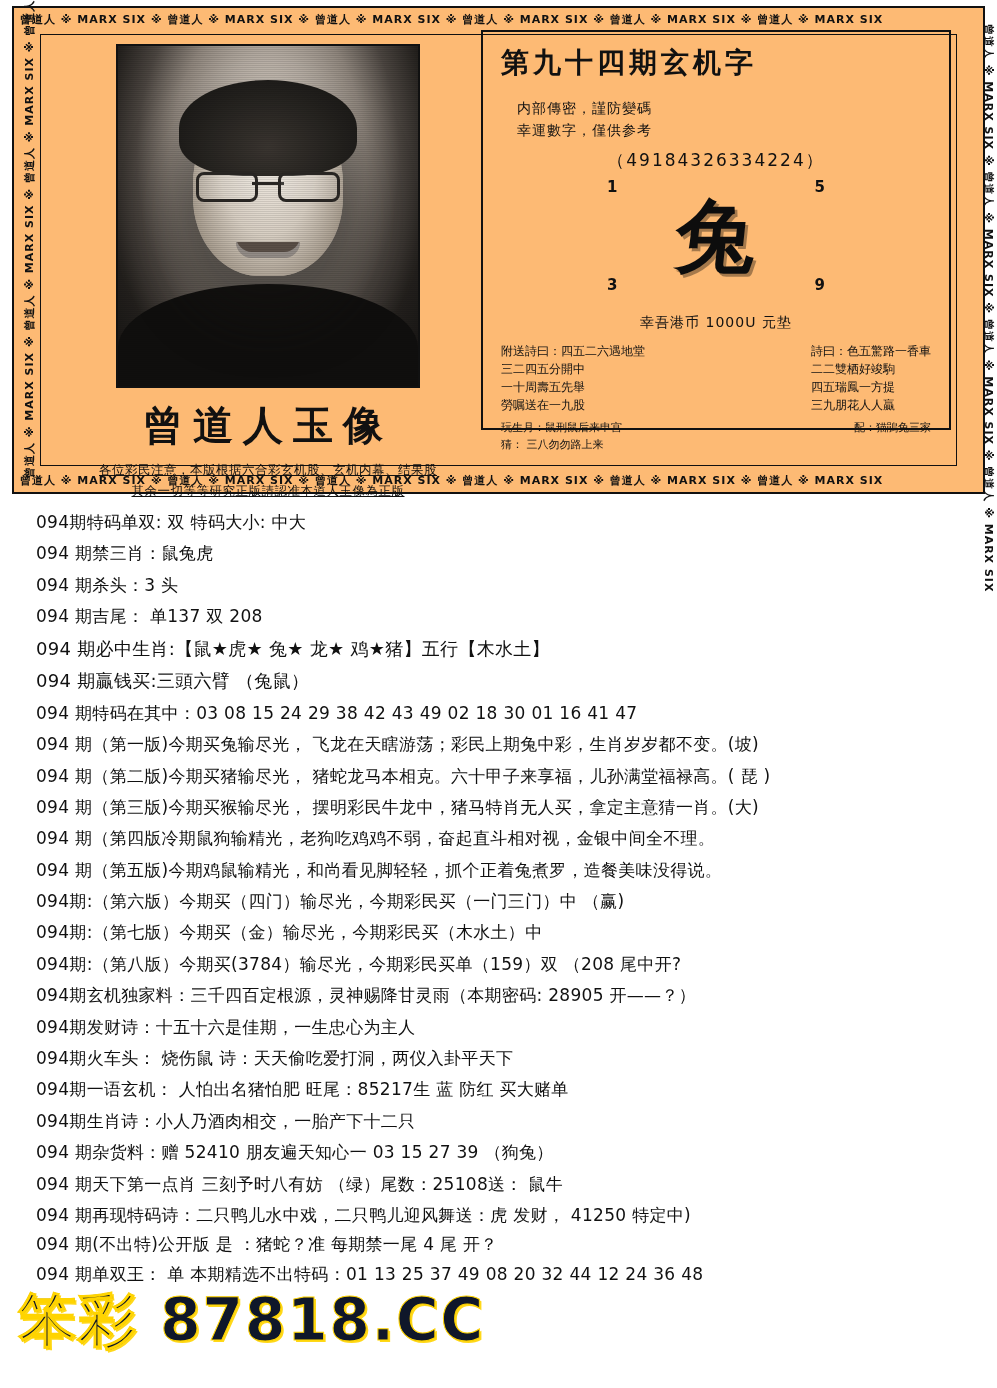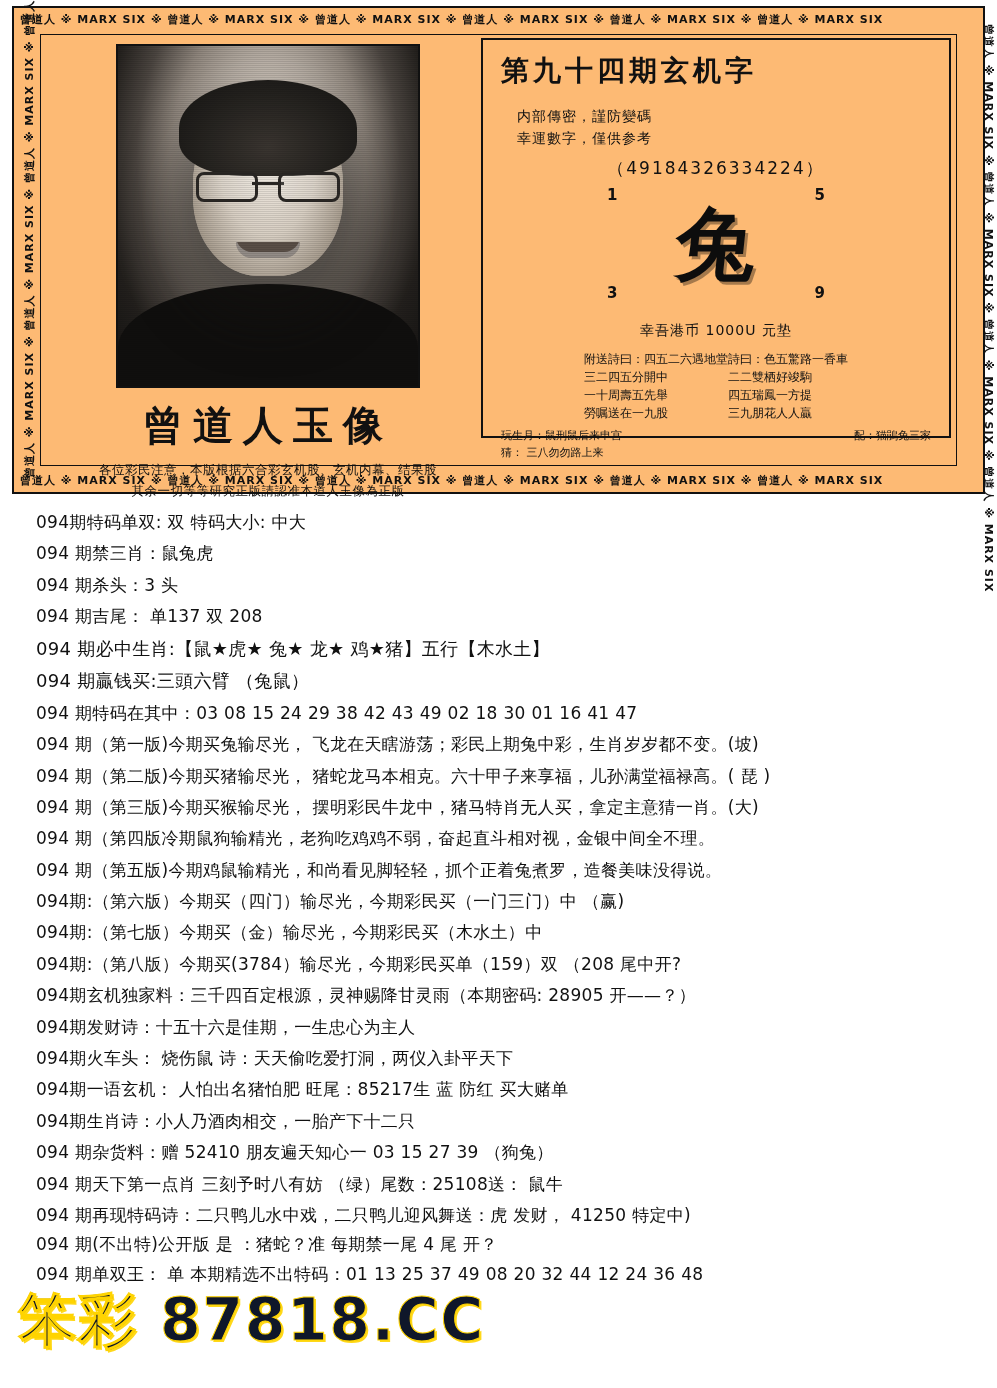--- a/index.html
+++ b/index.html
@@ -155,27 +155,28 @@
     letter-spacing: 10px;
     margin-top: 10px;
     font-family: "DejaVu Sans", sans-serif;
   }
   .photo-sub {
     font-size: 12.5px;
     text-align: center;
     margin-top: 8px;
     line-height: 1.5;
     letter-spacing: 0.5px;
+    text-decoration: underline;
   }
 
   
   .info-box {
     position: absolute;
     right: 32px;
-    top: 30px;
+    top: 22px;
     width: 470px;
     height: 400px;
     border: 2px solid #111;
     box-sizing: border-box;
     padding: 10px 12px;
   }
   .info-title {
     font-size: 28px;
     font-weight: bold;
     letter-spacing: 4px;
@@ -233,21 +234,21 @@
   .zn.n9 { right: 112px; bottom: 4px; }
   .price-line {
     text-align: center;
     font-size: 14px;
     letter-spacing: 1px;
     margin-top: 16px;
   }
   .verse {
     margin-top: 10px;
     display: flex;
-    justify-content: center;
+    justify-content: space-between;
     font-size: 12px;
     line-height: 1.5;
     padding: 0 6px;
   }
   .verse .col { white-space: pre-line; }
   .verse-foot {
     font-size: 11px;
     margin-top: 6px;
     display: flex;
     justify-content: space-between;

